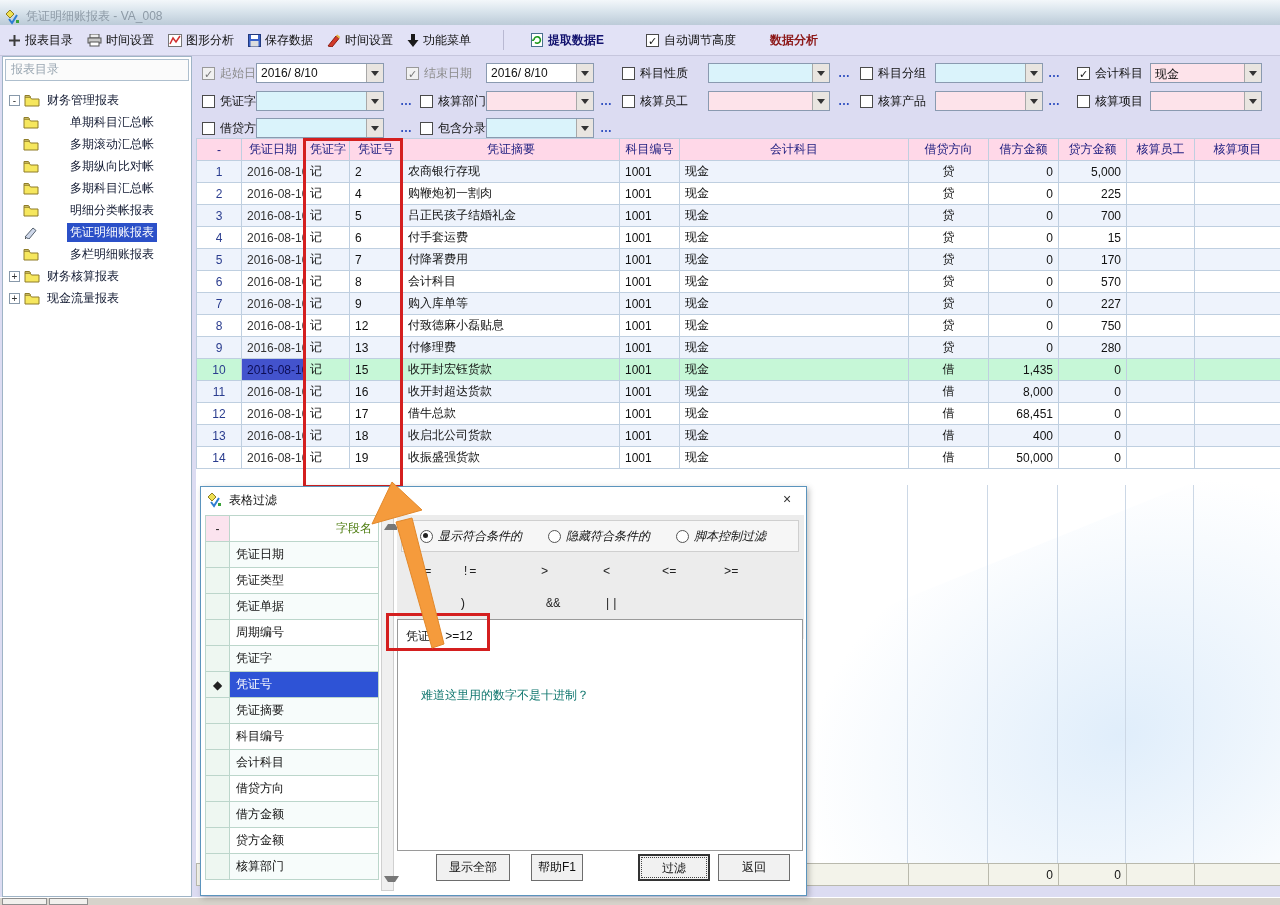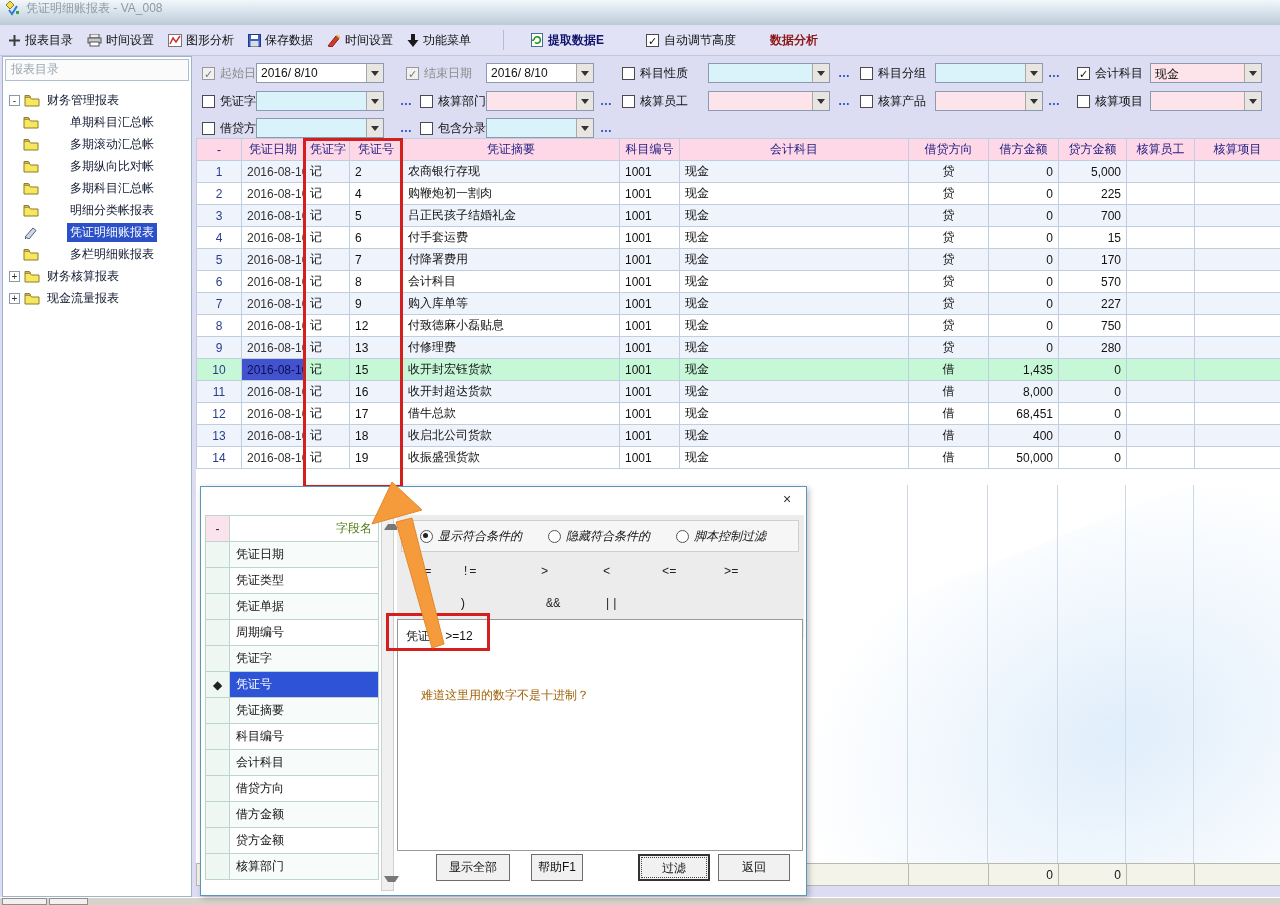--- a/index.html
+++ b/index.html
@@ -3,21 +3,21 @@
 <meta charset="utf-8">
 <title>recreation</title>
 <style>
   html,body{margin:0;padding:0;}
   body{width:1280px;height:905px;position:relative;overflow:hidden;
        background:#dcdcf2;font-family:"Liberation Sans","DejaVu Sans",sans-serif;
        font-size:12px;color:#111;}
   
   .titlebar{position:absolute;left:0;top:0;width:1280px;height:25px;
     background:linear-gradient(180deg,#f3f7fa 0%,#d9e4ec 45%,#bccbd8 100%);
-    display:flex;align-items:flex-start;gap:5px;padding-left:5px;box-sizing:border-box;}
+    display:flex;align-items:flex-end;gap:5px;padding-left:5px;box-sizing:border-box;}
   .wtitle{color:#8d9aa6;font-size:12px;}
   
   .toolbar{position:absolute;left:0;top:25px;width:1280px;height:31px;
     background:#e2e2f6;border-bottom:1px solid #c6c6dd;display:flex;align-items:center;
     padding-left:8px;box-sizing:border-box;}
   .tbtn{display:flex;align-items:center;gap:4px;margin-right:14px;cursor:default;white-space:nowrap;}
   .tbtn span{color:#101010;}
   .tsep{width:1px;height:20px;background:#b9b9d2;margin:0 26px 0 18px;}
   .extract span{color:#12126e;font-weight:bold;}
   .auto{display:flex;align-items:center;gap:5px;margin:0 18px 0 28px;}
@@ -100,21 +100,21 @@
     border:1px solid #cfcfcf;display:flex;align-items:center;gap:26px;padding-left:18px;box-sizing:border-box;}
   .radio{display:flex;align-items:center;gap:5px;white-space:nowrap;font-style:italic;}
   .rdot{width:11px;height:11px;border-radius:50%;border:1px solid #555;background:#fff;position:relative;flex:none;}
   .radio.sel .rdot::after{content:"";position:absolute;left:2px;top:2px;width:5px;height:5px;border-radius:50%;background:#222;}
   .op{position:absolute;color:#222;font-family:"Liberation Mono","DejaVu Sans Mono",monospace;}
   .exprbox{position:absolute;left:196px;top:132px;width:406px;height:232px;background:#fff;
     border:1px solid #9a9a9a;box-sizing:border-box;}
   .expr{position:absolute;left:8px;top:8px;color:#111;}
   .redexpr{position:absolute;left:185px;top:126px;width:104px;height:38px;border:3px solid #d41f1f;
     box-sizing:border-box;z-index:12;}
-  .note{position:absolute;left:220px;top:200px;color:#a16207;}
+  .note{position:absolute;left:220px;top:200px;color:#0f766e;}
   .dbtn{position:absolute;top:367px;height:27px;background:#f1f1f1;border:1px solid #6d6d6d;
     text-align:center;line-height:25px;box-sizing:border-box;}
   .dbtn.def{border:2px solid #333;outline:1px dotted #444;outline-offset:-4px;}
   
   .hscroll{position:absolute;left:0;top:897px;width:1280px;height:8px;background:#d7d3cb;border-top:1px solid #fff;}
   .hthumb{position:absolute;top:0;height:7px;background:#f2f1ee;border:1px solid #8f8f8f;box-sizing:border-box;}
   svg{display:block;}
 </style>
 </head>
 <body>
@@ -703,20 +703,30 @@
           <td></td>
           <td></td>
         </tr>
   </tbody>
     </table>
 </div>
 
 <div class="redcols"></div>
 
 <div class="dialog">
+  <div class="dtitle">
+    <span>
+      <svg width="16" height="16">
+          <polygon points="5,1 9,5 5,9 1,5" fill="#efe052" stroke="#8f7d1f"></polygon>
+          <polyline points="4,10 7,14 12,6" fill="none" stroke="#2e7dd2" stroke-width="2"></polyline>
+          <rect x="11" y="11" width="3" height="3" fill="#3aa33a"></rect>
+        </svg>
+    </span>
+    <span>表格过滤</span>
+  </div>
   <div class="dclose">×</div>
 
   <table class="flist">
     <tbody>
         <tr class="h">
           <td class="m">-</td>
           <td class="f">字段名</td>
         </tr>
     <tr>
           <td class="m"></td>

